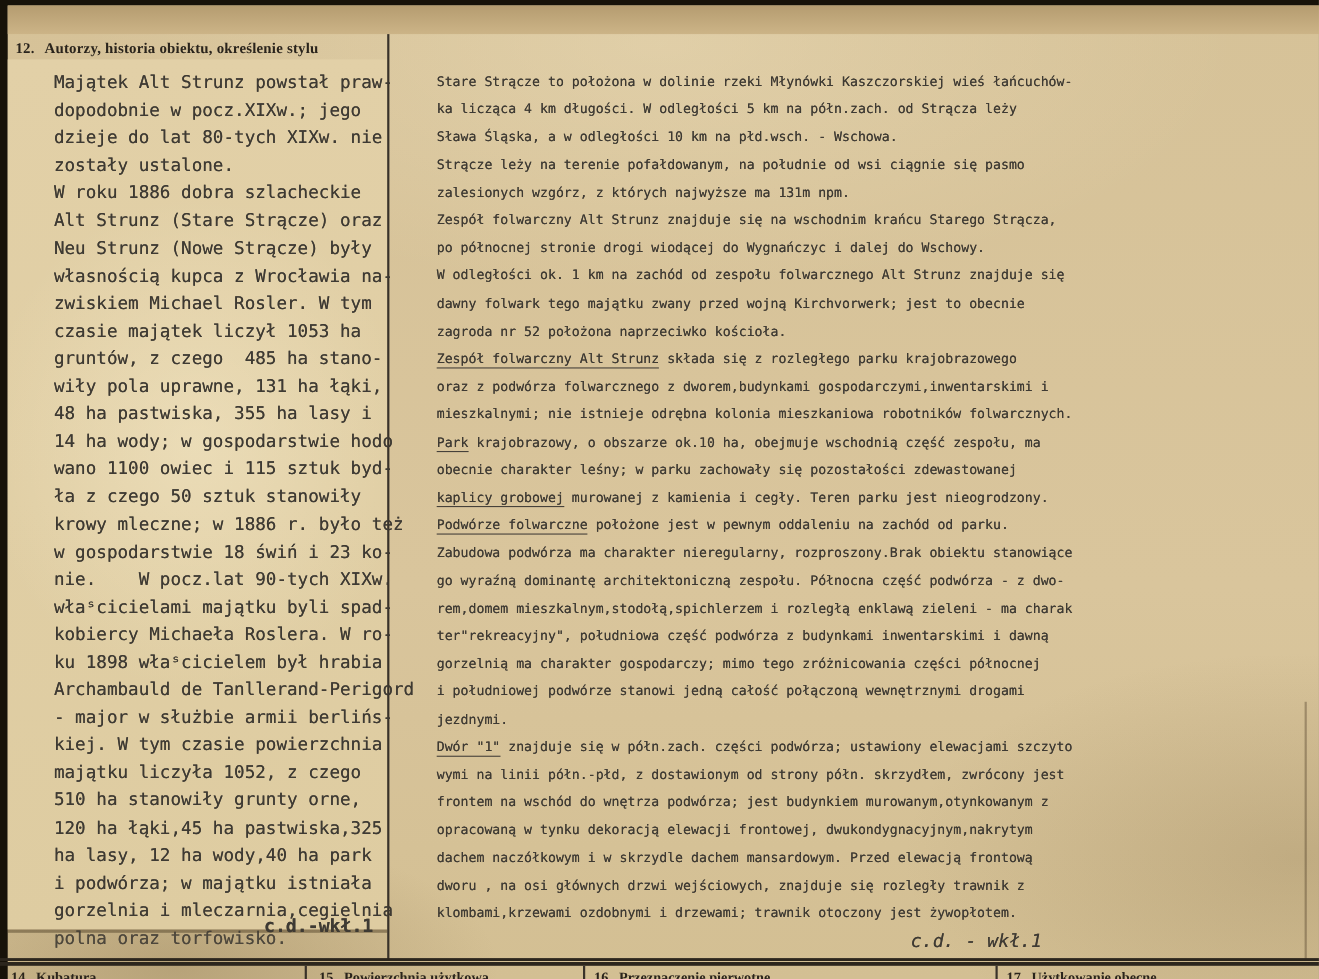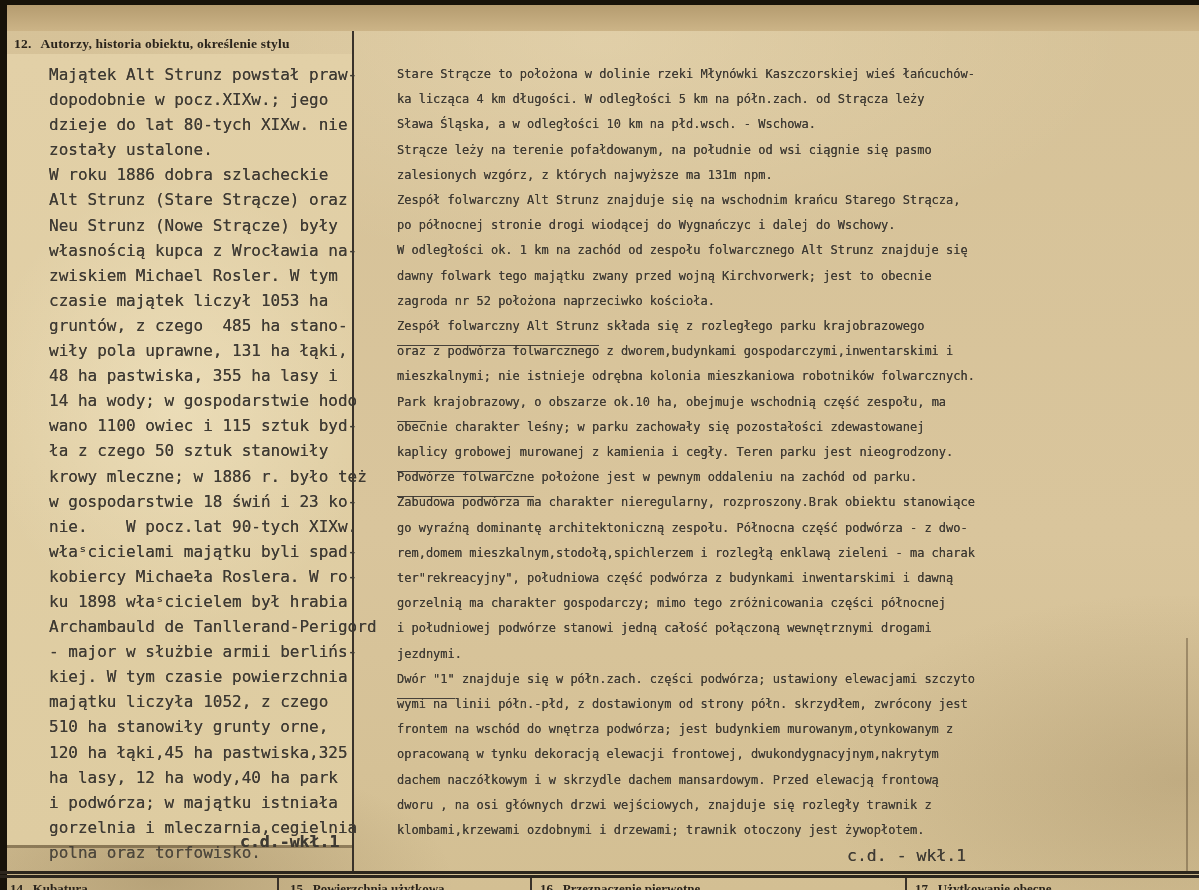--- a/index.html
+++ b/index.html
@@ -25,24 +25,24 @@
     background:
       radial-gradient(ellipse 260px 300px at 170px 350px, rgba(255,246,218,.35), transparent 75%),
       linear-gradient(#e2d0a7,#decca1);}
   .card-edge{position:absolute;left:7px;top:845px;width:345px;height:3px;background:rgba(70,55,32,.45);}
   .crease-right{position:absolute;left:1186px;top:638px;width:2px;height:234px;background:rgba(62,46,26,.35);}
   .textcol{position:absolute;white-space:pre;margin-left:19px;}
   .left-text{left:30px;top:62px;font-size:16px;line-height:25.1px;}
   .right-text{left:378px;top:62px;font-size:12px;line-height:25.2px;}
   .textcol .line{text-shadow:0 0 .5px rgba(62,58,51,.85);}
   .left-text .line:last-child{opacity:.88;}
-  .u{border-bottom:1.6px solid #46413a;padding-bottom:12px;}
+  .u{border-bottom:1.6px solid #46413a;padding-bottom:1px;}
   .footer-note{position:absolute;font-size:16.5px;white-space:pre;text-shadow:0 0 .5px rgba(62,58,51,.85);}
   .footer-left{left:240px;top:832px;font-weight:bold;}
-  .footer-right{left:847px;top:846px;}
+  .footer-right{left:828px;top:846px;font-style:italic;}
   .bottom-rule{position:absolute;left:0;top:871px;width:1199px;height:7px;
     background:linear-gradient(#2c261d 0 36%, transparent 36% 56%, #2c261d 56% 100%);}
   .bottom-cell{position:absolute;top:881px;font-family:"Liberation Serif",serif;font-weight:bold;
     font-size:13px;color:#2a241c;white-space:pre;}
   .bottom-div{position:absolute;top:878px;width:2px;height:12px;background:#39322a;}
 </style>
 </head>
 <body>
 
 <div class="page">

